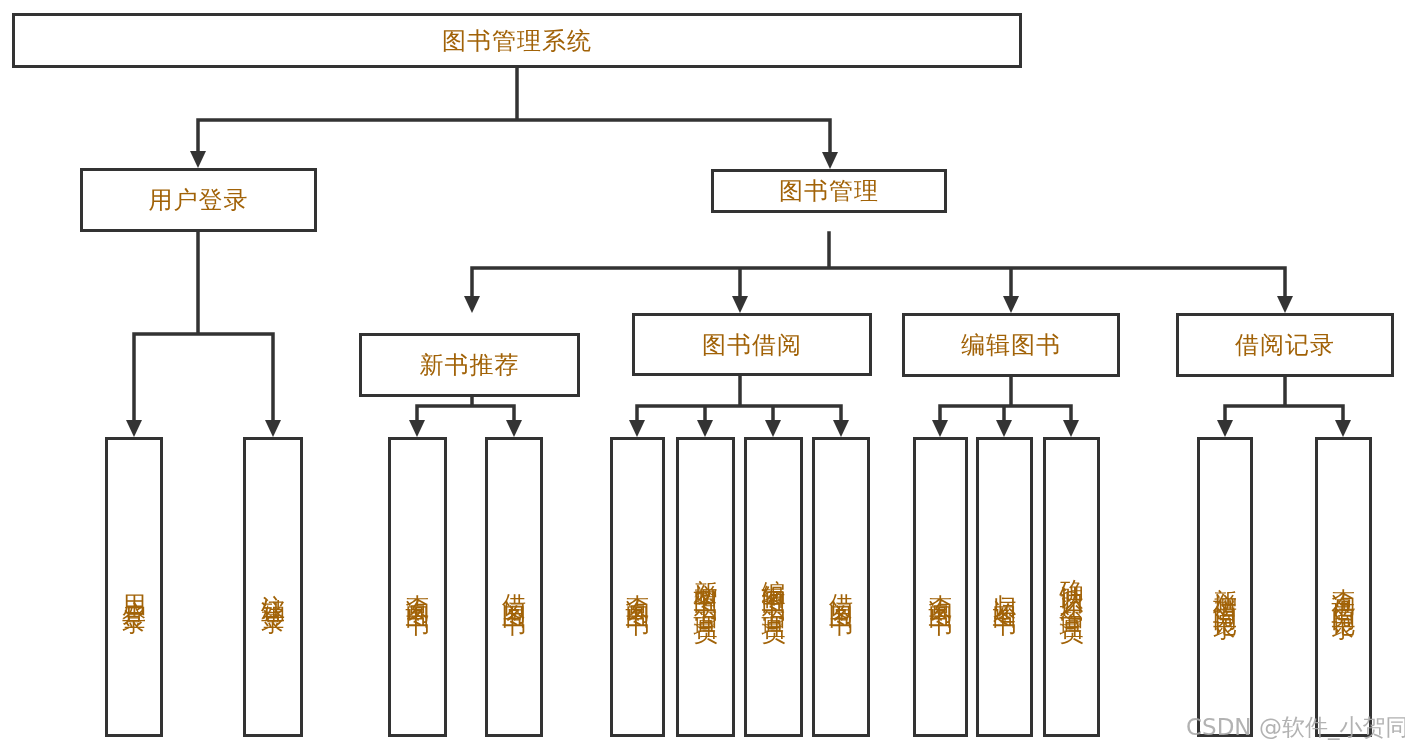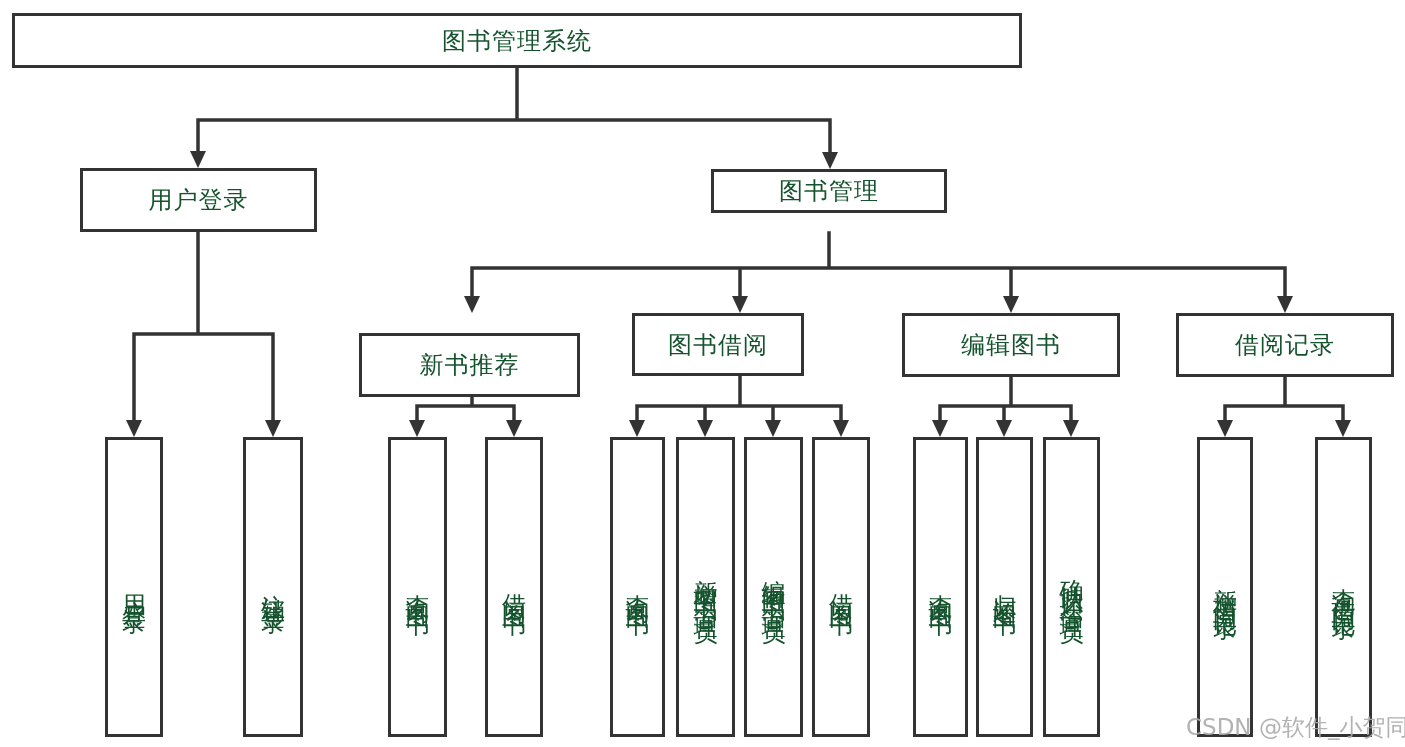--- a/index.html
+++ b/index.html
@@ -17,21 +17,21 @@
     width: 1405px; height: 747px;
   }
   .node {
     position: absolute;
     box-sizing: border-box;
     border: 3px solid #333333;
     background: #ffffff;
     display: flex;
     align-items: center;
     justify-content: center;
-    color: #14532d;
+    color: #a16207;
     font-size: 24px;
     letter-spacing: 1px;
     white-space: nowrap;
   }
   .leaf {
     writing-mode: vertical-rl;
     text-orientation: mixed;
     letter-spacing: 6px;
     font-size: 24px;
     white-space: normal;
@@ -97,21 +97,21 @@
       <polygon points="1335,420 1351,420 1343,437"></polygon>
     </g>
   </svg>
 
   <div class="node" style="left:12px; top:13px; width:1010px; height:55px;">图书管理系统</div>
 
   <div class="node" style="left:80px; top:168px; width:237px; height:64px;">用户登录</div>
   <div class="node" style="left:711px; top:169px; width:236px; height:44px;">图书管理</div>
 
   <div class="node" style="left:359px; top:313px; width:221px; height:64px;margin-top:20px;">新书推荐</div>
-  <div class="node" style="left:632px; top:313px; width:172px; height:63px;">图书借阅</div>
+  <div class="node" style="left:632px; top:313px; width:240px; height:63px;">图书借阅</div>
   <div class="node" style="left:902px; top:313px; width:218px; height:64px;">编辑图书</div>
   <div class="node" style="left:1176px; top:313px; width:218px; height:64px;">借阅记录</div>
 
   <div class="node leaf" style="left:105px; top:437px; width:58px; height:300px;">用户登录</div>
   <div class="node leaf" style="left:243px; top:437px; width:60px; height:300px;">注销登录</div>
 
   <div class="node leaf" style="left:388px; top:437px; width:59px; height:300px;">查询图书</div>
   <div class="node leaf" style="left:485px; top:437px; width:58px; height:300px;">借阅图书</div>
 
   <div class="node leaf" style="left:610px; top:437px; width:55px; height:300px;">查询图书</div>

